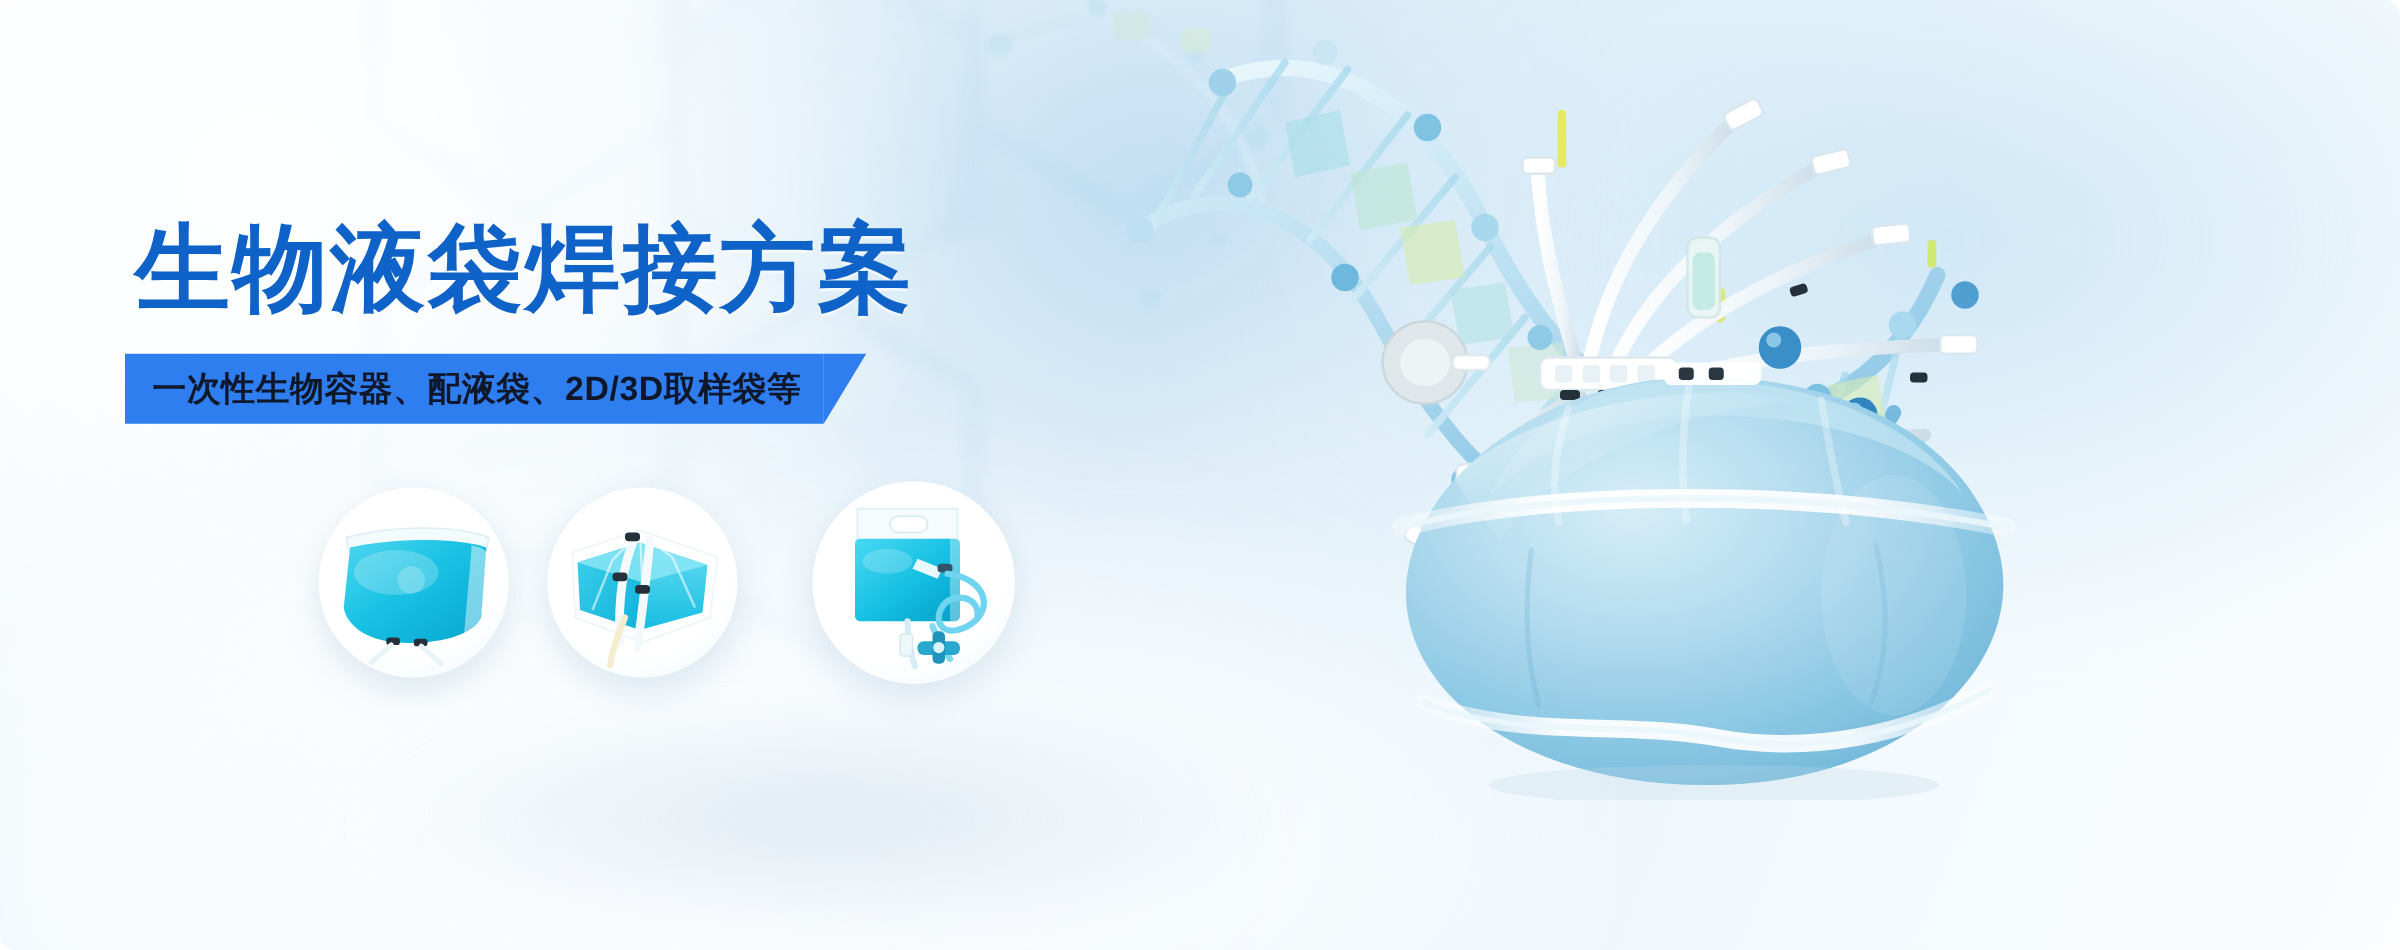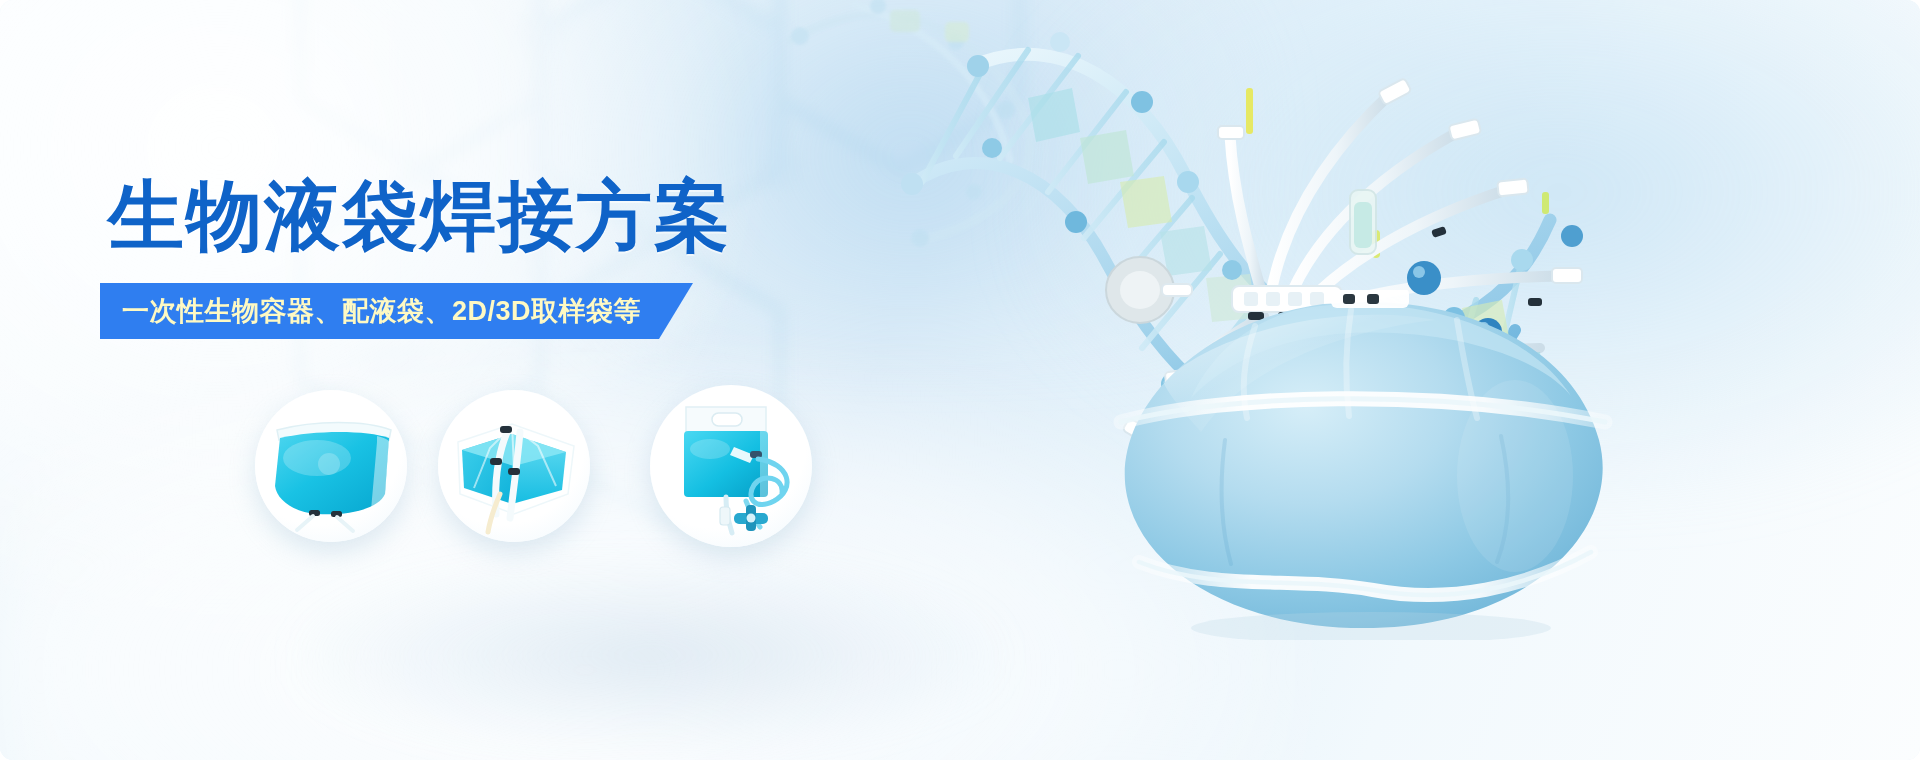--- a/index.html
+++ b/index.html
@@ -142,21 +142,21 @@
     display: flex;
     align-items: center;
   }
   .subbanner-body {
     position: relative;
     height: 56px;
     display: flex;
     align-items: center;
     padding: 0 18px 0 22px;
     background: #2f7ef0;
-    color: #fef9c3;
+    color: #0f172a;
     font-size: 27px;
     font-weight: 700;
     letter-spacing: 0.5px;
     white-space: nowrap;
   }
   .subbanner-tail {
     width: 0;
     height: 0;
     border-top: 56px solid #2f7ef0;
     border-right: 34px solid transparent;

